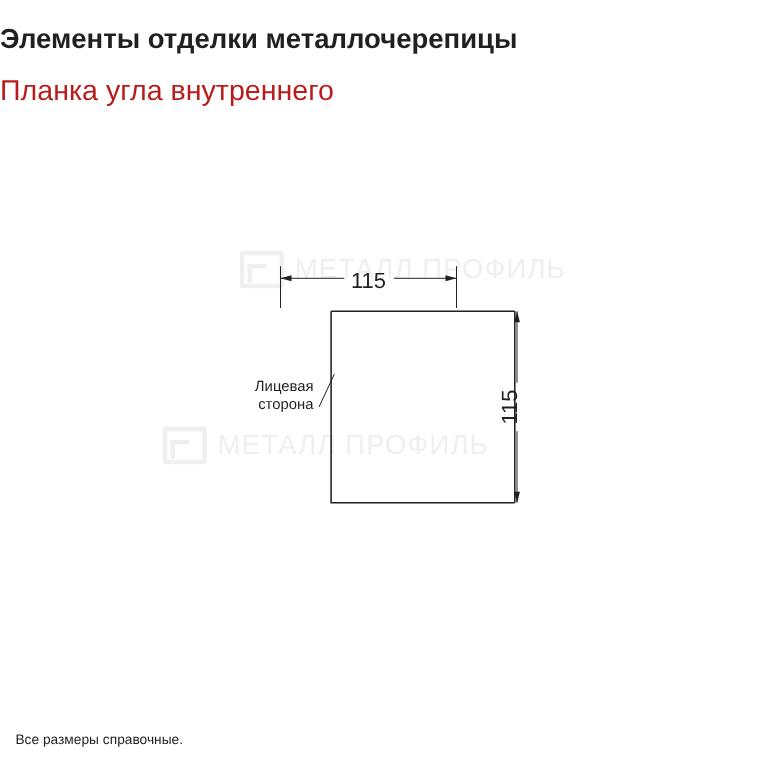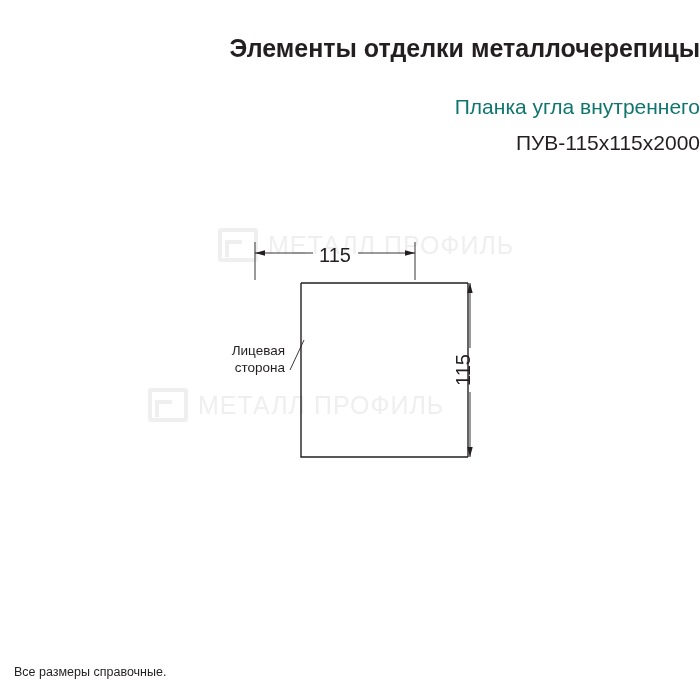--- a/index.html
+++ b/index.html
@@ -12,36 +12,36 @@
     background: #ffffff;
     font-family: "Liberation Sans", sans-serif;
     color: #231f20;
     position: relative;
     overflow: hidden;
   }
 
   
   .header {
     position: absolute;
-    top: 12px;
+    top: 0;
     left: 0;
     width: 700px;
-    text-align: right;
+    text-align: left;
   }
   .title-main {
     font-size: 25px;
     font-weight: bold;
     margin-top: 22px;
     letter-spacing: 0px;
     color: #231f20;
   }
   .title-sub {
-    font-size: 21px;
-    margin-top: 32px;
-    color: #0f766e;
+    font-size: 26px;
+    margin-top: 16px;
+    color: #b91c1c;
   }
   .title-code {
     font-size: 21px;
     margin-top: 12px;
     color: #231f20;
   }
 
   
   .watermark {
     position: absolute;
@@ -119,21 +119,20 @@
   <div class="wm-logo">
     <div class="outer"></div>
     <div class="inner"></div>
   </div>
   <div class="wm-text">МЕТАЛЛ ПРОФИЛЬ</div>
 </div>
 
 <div class="header">
   <div class="title-main">Элементы отделки металлочерепицы</div>
   <div class="title-sub">Планка угла внутреннего</div>
-  <div class="title-code">ПУВ-115х115х2000</div>
 </div>
 
 <div class="drawing">
   <svg width="700" height="440" viewBox="0 0 700 440" xmlns="http://www.w3.org/2000/svg">
     <g stroke="#231f20" fill="none" stroke-width="1.4">
 
       <path d="M 301 113 L 468 113"></path>
 
       <path d="M 468 113 L 468 287"></path>
 

